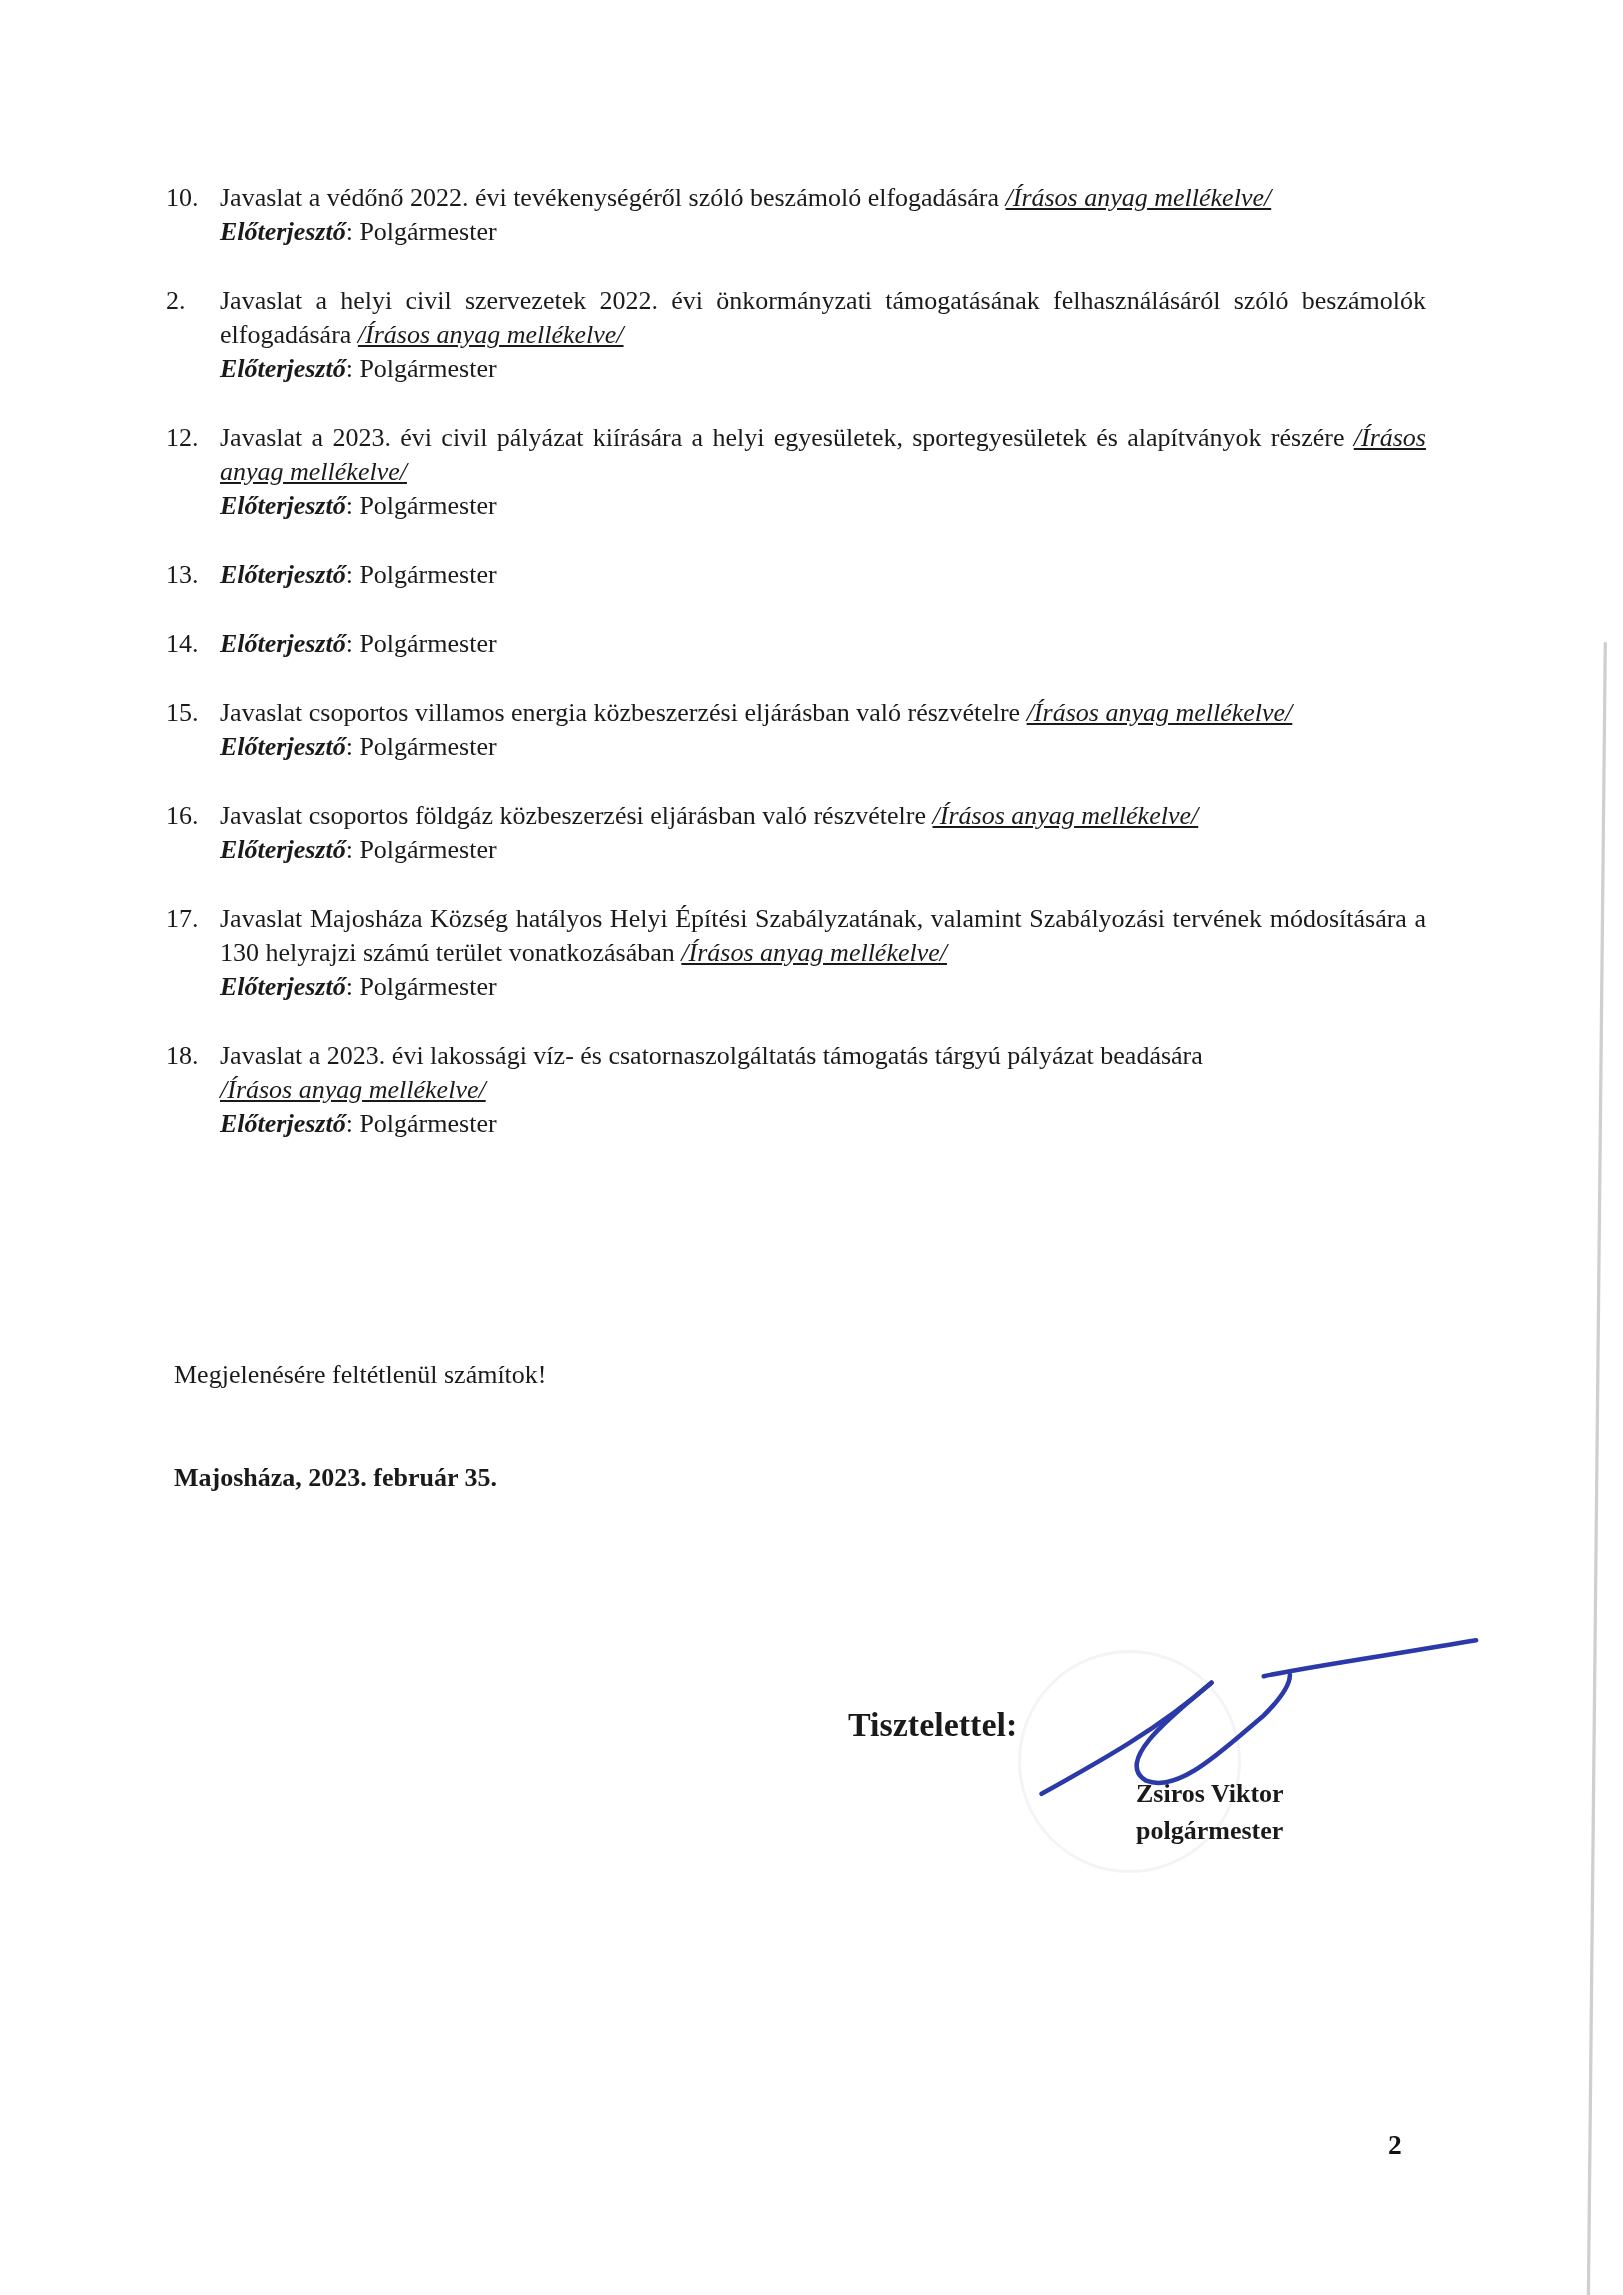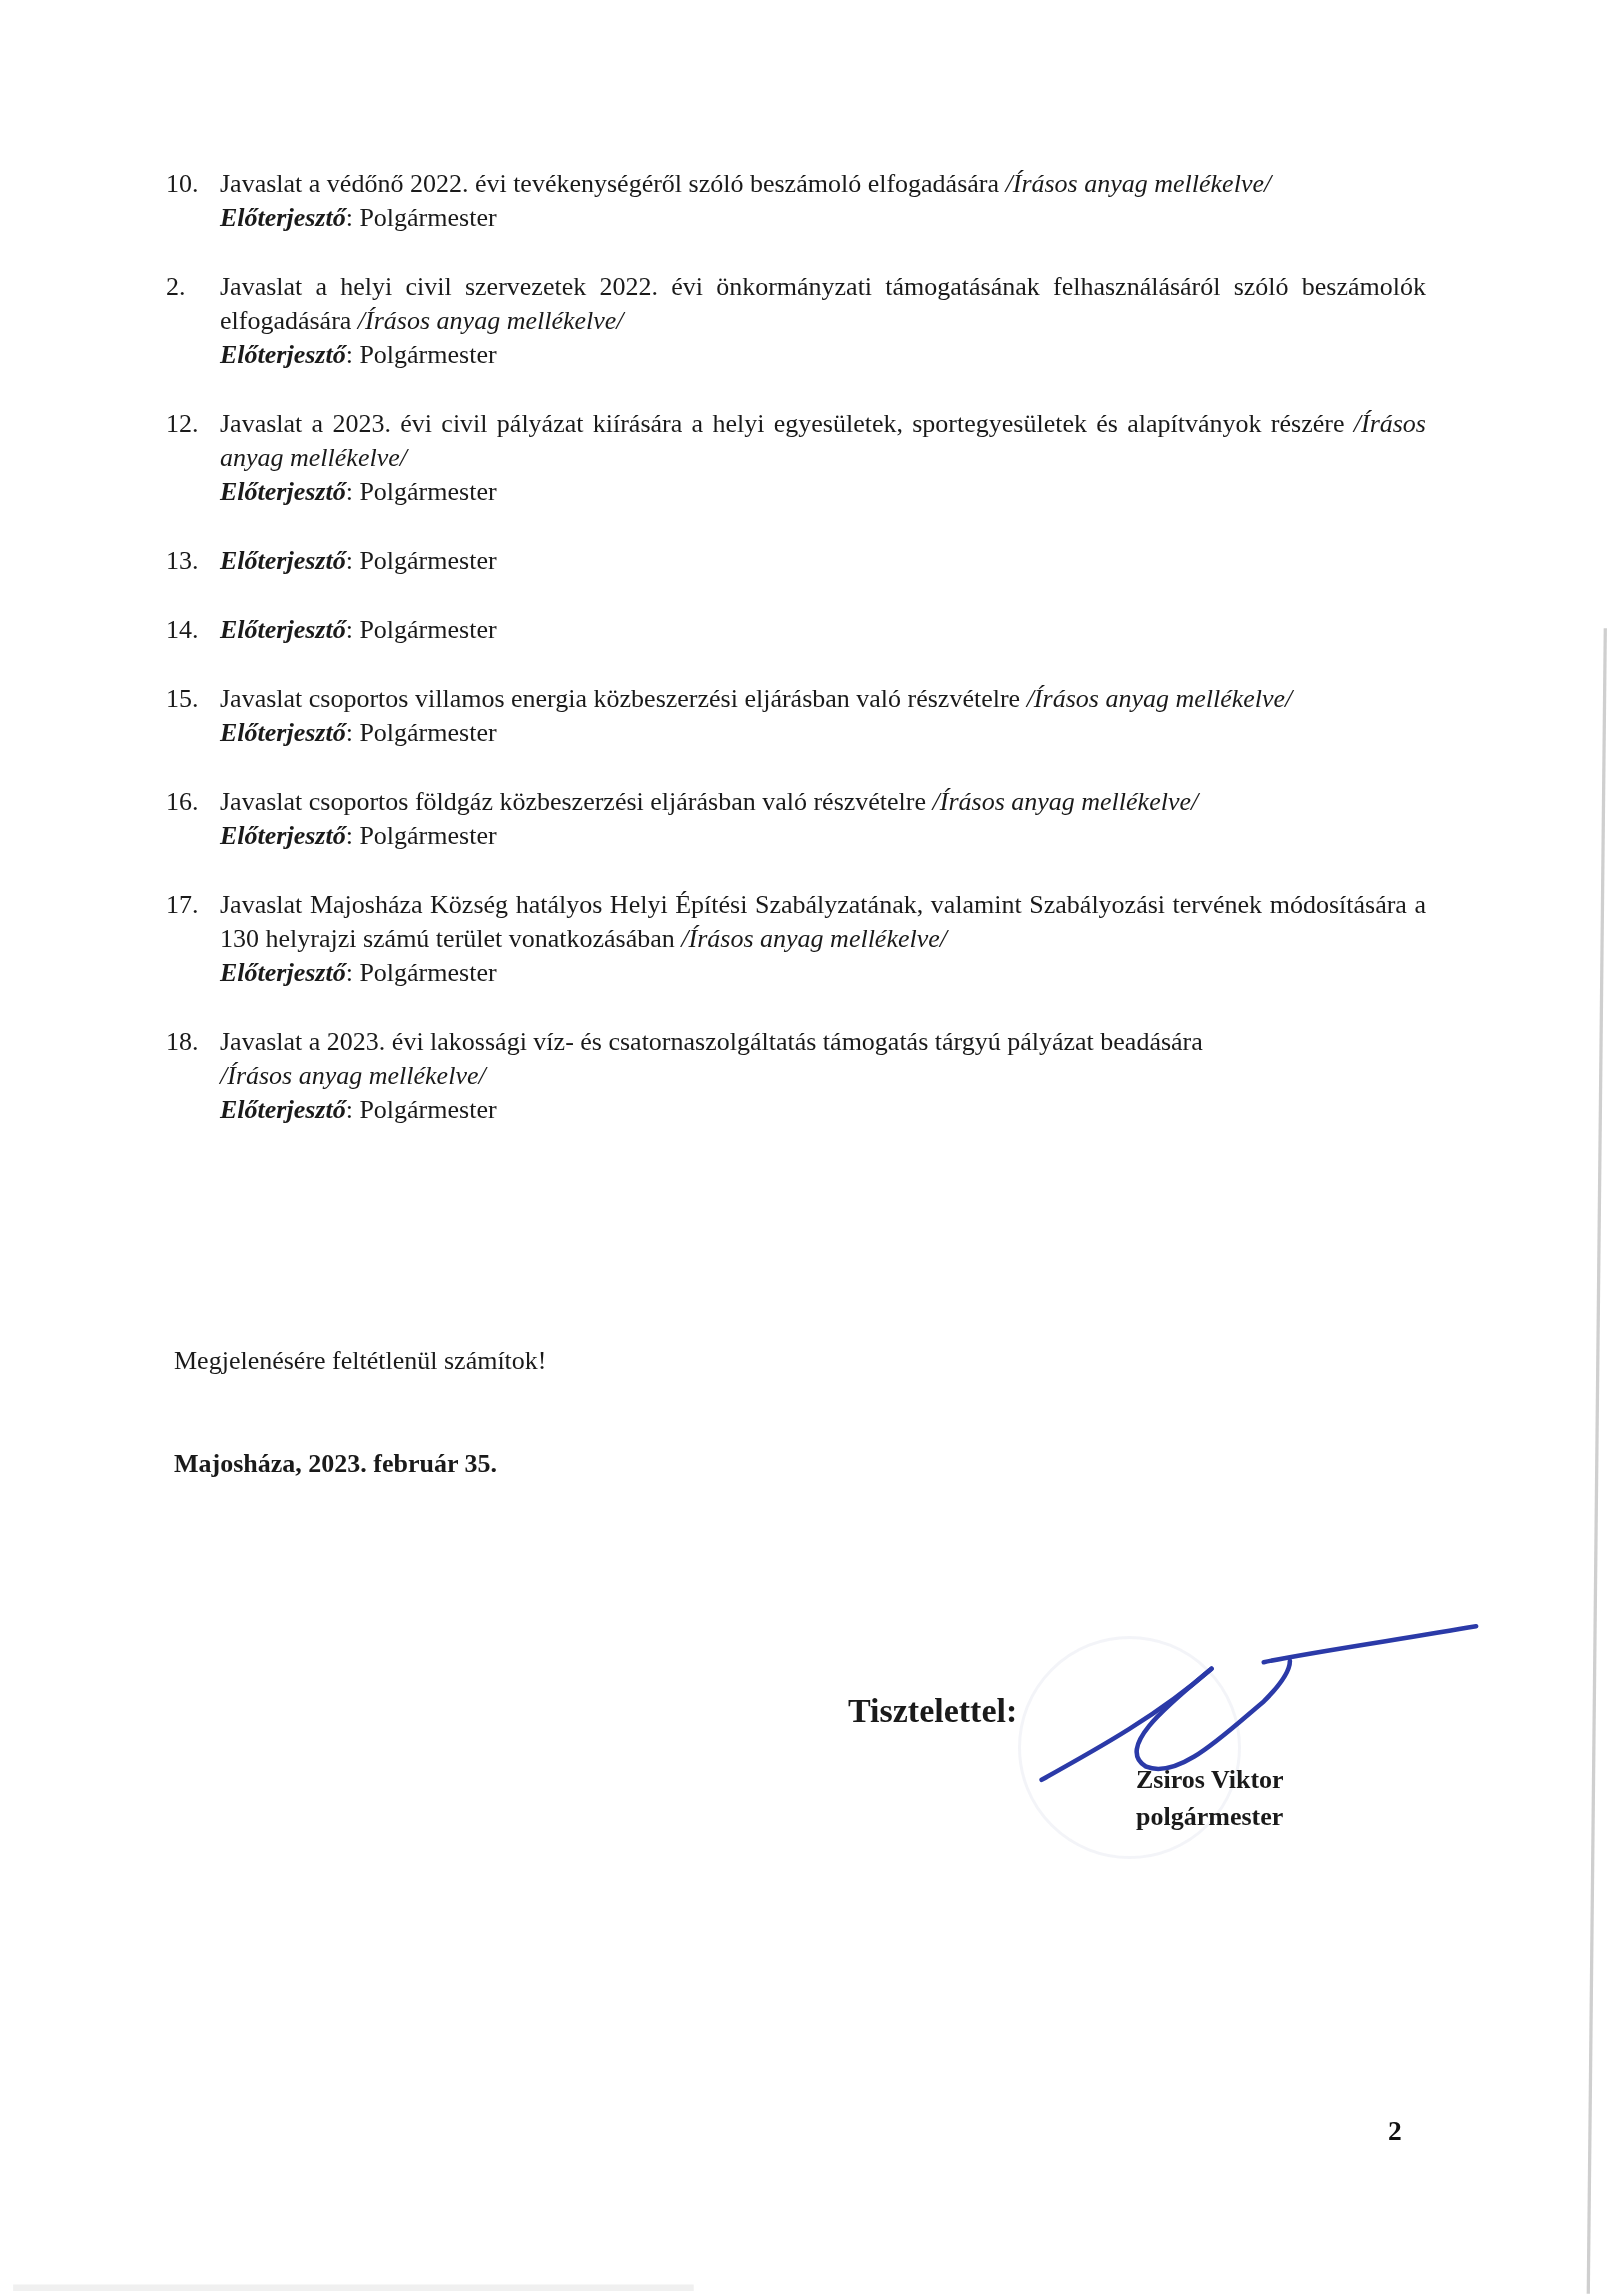--- a/index.html
+++ b/index.html
@@ -1,23 +1,23 @@
 <!DOCTYPE html>
 <html style="font-size:10.5px"><head>
 <meta charset="utf-8">
 <style>
   html, body { margin: 0; padding: 0; background: #ffffff; }
   body { width: 1623px; height: 2295px; position: relative; overflow: hidden;
          font-family: "Liberation Serif", "DejaVu Serif", serif; color: #1a1a1a; }
-  .page { position: absolute; left: 0; top: 0; width: 1623px; height: 1868px; }
+  .page { position: absolute; left: 0; top: 14px; width: 1623px; height: 1868px; }
   .agenda { position: absolute; left: 166px; top: 167px; width: 1260px; margin: 0; padding: 0; list-style: none; }
   .item { position: relative; padding-left: 54px; font-size: 26px; line-height: 34px; margin-bottom: 35px; }
   .item .num { position: absolute; left: 0; top: 0; }
   .item .title { display: block; text-align: justify; text-align-last: left; }
-  .item .note { font-style: italic; }
+  .item .note { font-style: italic; text-decoration: underline; }
   .item .presenter { display: block; }
   .item .presenter .plabel { font-weight: bold; font-style: italic; }
   .closing { position: absolute; left: 174px; top: 1343px; font-size: 26px; line-height: 35px; }
   .date { position: absolute; left: 174px; top: 1449px; font-size: 26px; font-weight: bold; }
   .greeting { position: absolute; left: 848px; top: 1692px; font-size: 34px; font-weight: bold; }
   .sig-name { position: absolute; left: 1136px; top: 1761px; font-size: 26px; font-weight: bold; line-height: 37px; }
   .stamp { position: absolute; left: 1018px; top: 1636px; width: 223px; height: 223px; border-radius: 50%;
            border: 3.9px solid rgba(190,195,215,0.18); box-sizing: border-box; }
   .signature { position: absolute; left: 943px; top: 1623px; width: 537px; height: 196px; }
   .page-number { position: absolute; left: 1388px; top: 2115px; font-size: 27.5px; font-weight: bold; color: #111; }

